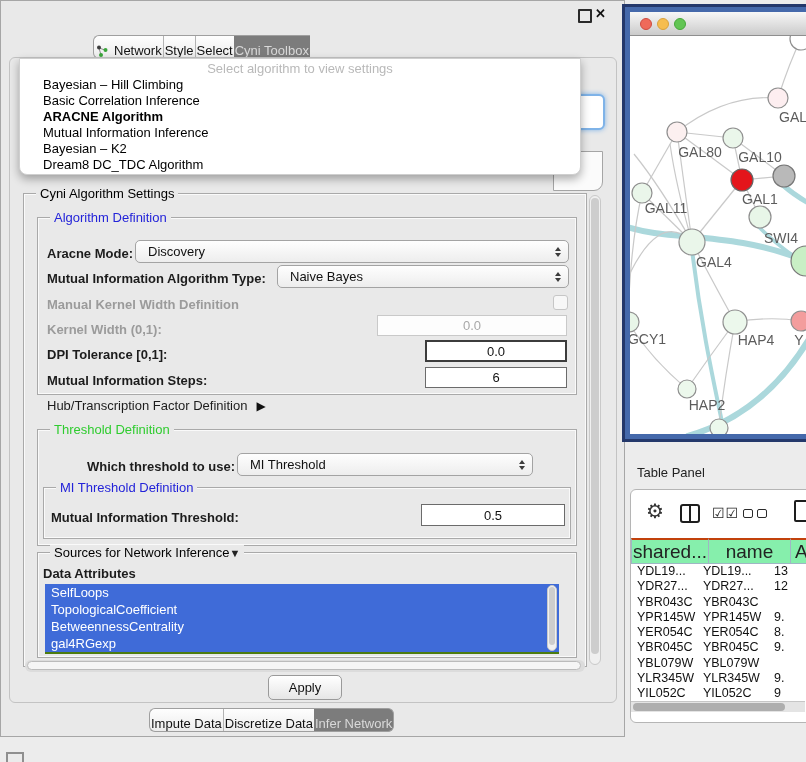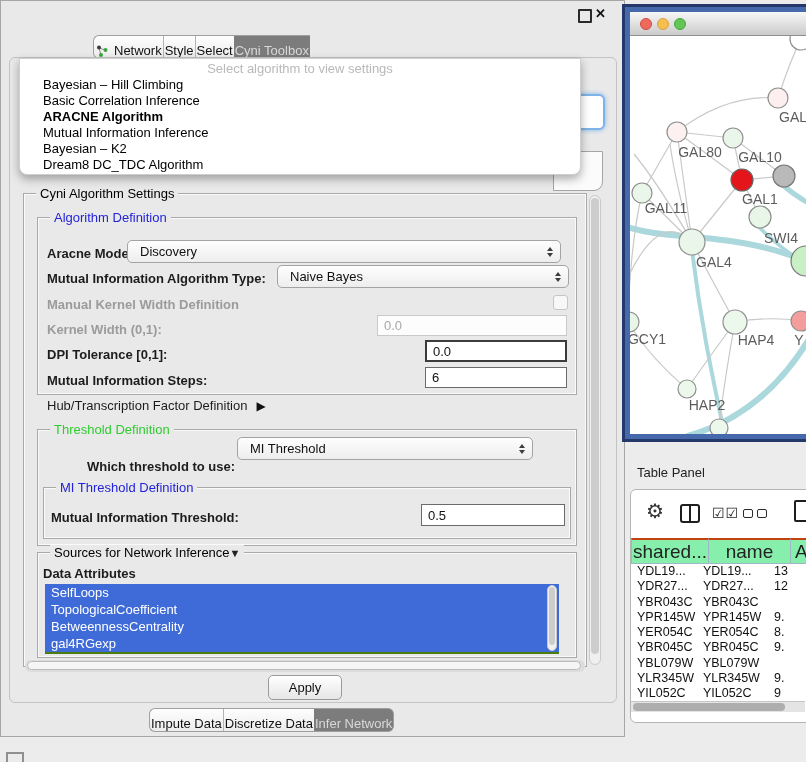--- a/index.html
+++ b/index.html
@@ -34,21 +34,21 @@
   .dd-ph{height:16px;line-height:16px;text-align:center;color:#b9b9b9;font-size:13px;margin-top:2px}
   .ditem{height:16px;line-height:16px;padding-left:23px;font-size:13px;color:#000;white-space:nowrap}
   .group{border:1px solid #a9a9a9;box-shadow:inset 0 0 0 1px rgba(255,255,255,.75);box-sizing:border-box}
   .legend{position:absolute;top:-8px;left:12px;background:#e9e9e9;padding:0 4px;font-size:13px;white-space:nowrap}
   .lg-blue{color:#2323d9}.lg-green{color:#2fcc2f}
   .combo{background:linear-gradient(#fefefe,#ededed);border:1px solid #a3a3a3;border-radius:5px;font-size:13px;color:#111;
          display:flex;align-items:center;padding:0 24px 0 12px;box-sizing:border-box}
   .stepper{position:absolute;right:7px;top:0;bottom:0;display:flex;flex-direction:column;justify-content:center;align-items:center}
   .arr-up{width:0;height:0;border-left:3.5px solid transparent;border-right:3.5px solid transparent;border-bottom:4.5px solid #3c3c3c;margin-bottom:2px}
   .arr-dn{width:0;height:0;border-left:3.5px solid transparent;border-right:3.5px solid transparent;border-top:4.5px solid #3c3c3c}
-  .fld{background:#fff;font-size:13px;color:#111;display:flex;align-items:center;justify-content:flex-start;
+  .fld{background:#fff;font-size:13px;color:#111;display:flex;align-items:center;justify-content:center;
        padding:0 6px;box-sizing:border-box}
   .checkbox{width:15px;height:15px;border:1px solid #c6c6c6;border-radius:3px;background:#f7f7f7;box-sizing:border-box}
   .vsb{background:#f0f0f0;border:1px solid #c9c9c9;border-radius:6px;box-sizing:border-box}
   .vsb .thumb{position:absolute;left:1px;right:1px;background:#cdcdcd;border-radius:4px}
   .litem{height:17px;line-height:17px;padding-left:6px;font-size:13px;color:#fff;background:#3f6bd8;white-space:nowrap}
   .btn{background:linear-gradient(#ffffff,#e6e6e6);border:1px solid #9a9a9a;border-radius:5px;font-size:13px;color:#111;
        display:flex;align-items:center;justify-content:center}
   
   .net-outer{left:622px;top:4px;width:192px;height:438px;border:3px solid #24386b;box-sizing:border-box}
   .net-inner{position:absolute;inset:0;border:5px solid #4569ab;box-sizing:border-box;background:#fff}
@@ -133,21 +133,21 @@
 
   <div class="abs vsb" style="left:588px;top:194px;width:12px;height:470px">
     <div class="thumb" style="top:2px;height:456px"></div>
   </div>
 
   <div class="abs group" style="left:36px;top:216px;width:540px;height:178px">
     <span class="legend lg-blue">Algorithm Definition</span>
   </div>
 
   <span class="abs lbl b" style="left:46px;top:245px">Aracne Mode:</span>
-  <div class="abs combo" style="left:126px;top:239px;width:434px;height:23px">
+  <div class="abs combo" style="left:134px;top:239px;width:434px;height:23px">
     <span>Discovery</span>
     <span class="stepper">
         <span class="arr-up"></span>
         <span class="arr-dn"></span>
       </span>
   </div>
 
   <span class="abs lbl b" style="left:46px;top:270px">Mutual Information Algorithm Type:</span>
   <div class="abs combo" style="left:276px;top:264px;width:292px;height:23px">
     <span>Naive Bayes</span>
@@ -178,21 +178,21 @@
   <div class="abs" style="left:46px;top:397px;display:flex;align-items:center;gap:9px">
     <span class="lbl">Hub/Transcription Factor Definition</span>
     <span class="lbl" style="font-size:12px;color:#111">▶</span>
   </div>
 
   <div class="abs group" style="left:36px;top:428px;width:540px;height:117px">
     <span class="legend lg-green">Threshold Definition</span>
   </div>
 
   <span class="abs lbl b" style="left:86px;top:458px">Which threshold to use:</span>
-  <div class="abs combo" style="left:236px;top:436px;width:296px;height:23px">
+  <div class="abs combo" style="left:236px;top:452px;width:296px;height:23px">
     <span>MI Threshold</span>
     <span class="stepper">
         <span class="arr-up"></span>
         <span class="arr-dn"></span>
       </span>
   </div>
 
   <div class="abs group" style="left:42px;top:486px;width:528px;height:52px">
     <span class="legend lg-blue">MI Threshold Definition</span>
   </div>

